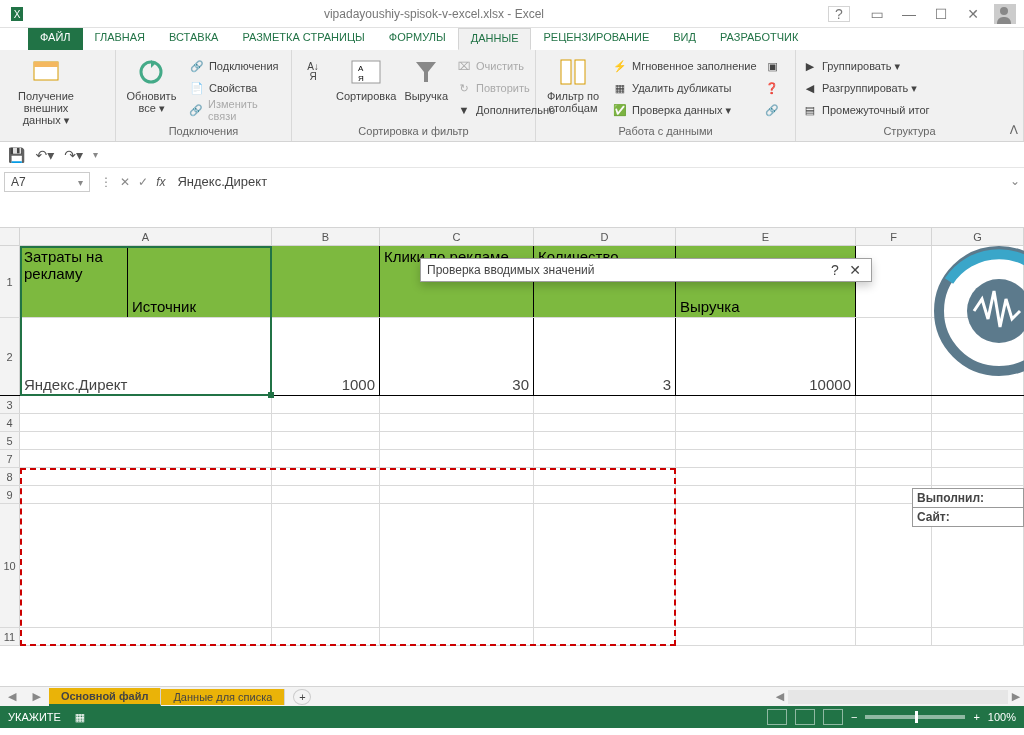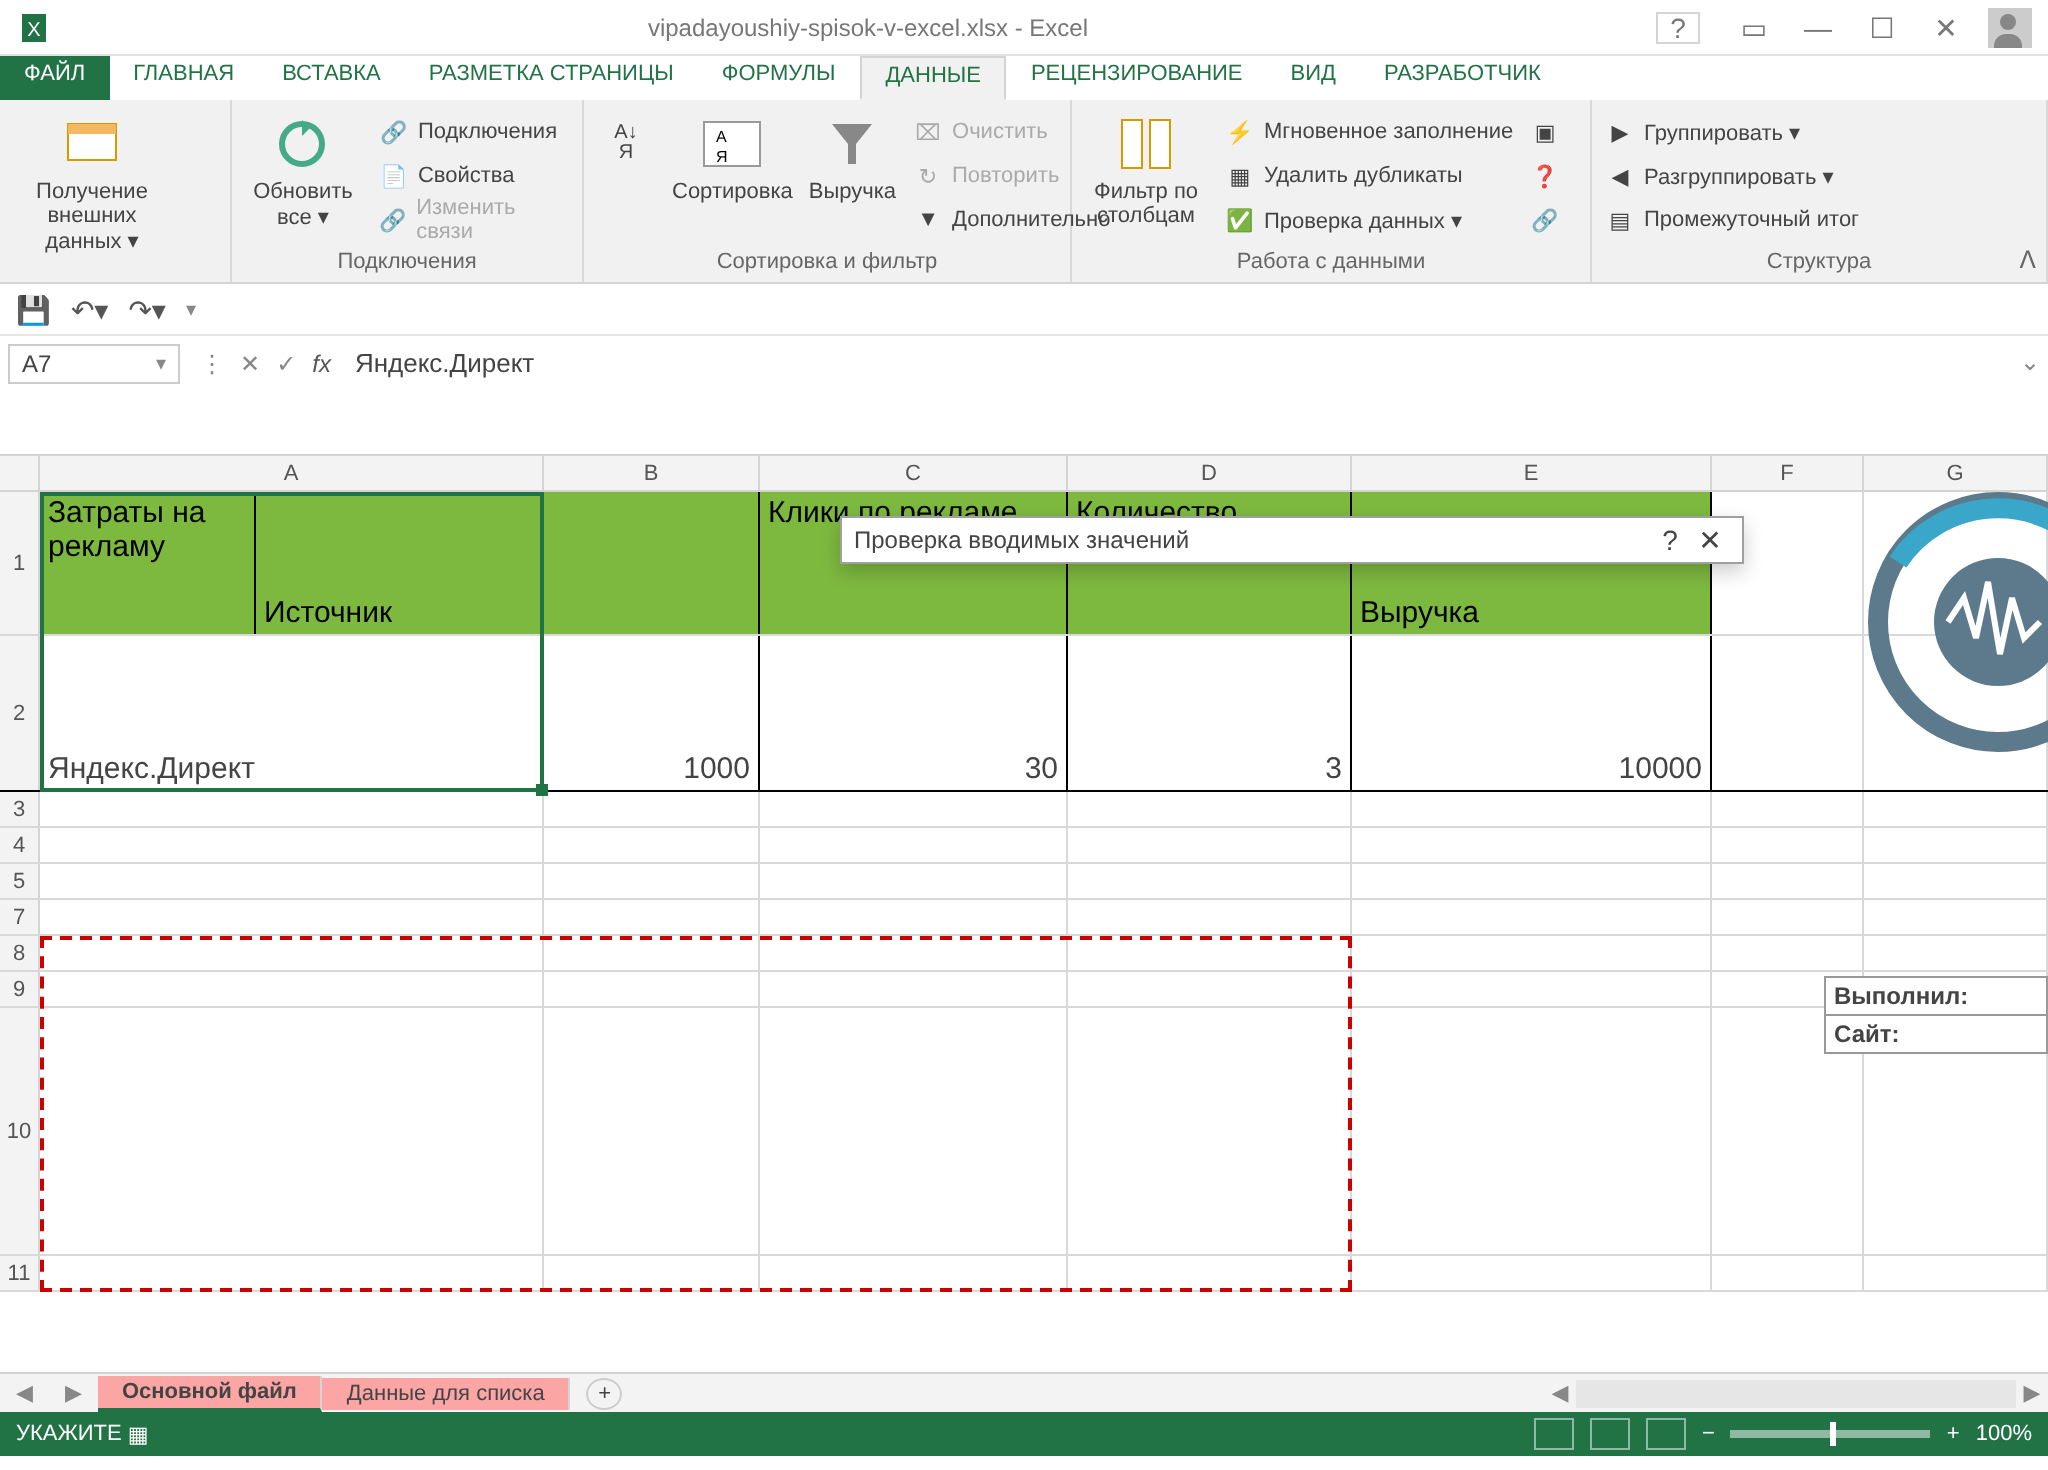--- a/index.html
+++ b/index.html
@@ -10,21 +10,21 @@
 .titlebar .logo { width: 40px; display: flex; justify-content: center; color: #217346; }
 .titlebar .title { flex: 1; text-align: center; color: #777; font-size: 12px; }
 .titlebar .wincontrols { display: flex; align-items: center; gap: 10px; padding-right: 8px; color: #777; }
 .titlebar .wincontrols span { width: 22px; text-align: center; font-size: 14px; }
 .titlebar .help { font-size: 12px; border: 1px solid #d4d4d4; width: 16px; height: 16px; display: inline-flex; align-items: center; justify-content: center; margin-right: 6px; }
 .titlebar .avatar { width: 20px; height: 20px; background: #ccc; display: inline-block; position: relative; }
 .titlebar .avatar::before { content: ""; position: absolute; top: 3px; left: 6px; width: 8px; height: 8px; background: #888; border-radius: 50%; }
 .titlebar .avatar::after { content: ""; position: absolute; bottom: 0; left: 3px; width: 14px; height: 7px; background: #888; border-radius: 6px 6px 0 0; }
 
 
-.tabs { height: 22px; background: #fff; display: flex; align-items: stretch; font-size: 11px; }
+.tabs { height: 22px; background: #fff; display: flex; align-items: stretch; font-size: 11px; padding-left: 28px; }
 .tabs .tab { padding: 3px 12px; color: #217346; cursor: pointer; }
 .tabs .tab.file { background: #217346; color: #fff; }
 .tabs .tab.active { border: 1px solid #d4d4d4; border-bottom-color: #f1f1f1; background: #f1f1f1; }
 
 
 .ribbon { height: 92px; background: #f1f1f1; border-bottom: 1px solid #d4d4d4; display: flex; font-size: 11px; color: #444; position: relative; }
 .group { border-right: 1px solid #d9d9d9; padding: 2px 6px; display: flex; flex-direction: column; }
 .group .body { flex: 1; display: flex; align-items: flex-start; gap: 8px; }
 .group .label { text-align: center; font-size: 11px; color: #666; padding-bottom: 2px; }
 .bigbtn { display: flex; flex-direction: column; align-items: center; width: 62px; text-align: center; gap: 2px; padding-top: 4px; }
@@ -71,29 +71,29 @@
 .dialog .dtitle { display: flex; align-items: center; padding: 2px 6px; font-size: 12px; height: 22px; }
 .dialog .dtitle .spacer { flex: 1; }
 .dialog .dtitle .dbtn { width: 20px; text-align: center; color: #444; font-size: 14px; }
 .dialog .dinputrow { display: flex; border: 2px solid #c00; margin: 2px; }
 .dialog .dinput { flex: 1; padding: 2px 4px; font-size: 12px; font-family: Consolas, monospace; }
 .dialog .dref { width: 22px; border-left: 1px solid #ccc; display: flex; align-items: center; justify-content: center; }
 
 
 .sheettabs { height: 20px; border-top: 1px solid #d4d4d4; display: flex; align-items: center; font-size: 11px; background: #f3f3f3; }
 .sheettabs .nav { padding: 0 8px; color: #888; }
-.sheettabs .stab { padding: 2px 12px; border-right: 1px solid #d4d4d4; background: #fca5a5; }
+.sheettabs .stab { padding: 2px 12px; border-right: 1px solid #d4d4d4; background: #eab308; }
 .sheettabs .stab.active { border-bottom: 2px solid #217346; font-weight: bold; }
 .sheettabs .addtab { width: 18px; height: 16px; border: 1px solid #ccc; border-radius: 50%; margin-left: 8px; display: flex; align-items: center; justify-content: center; }
 .sheettabs .hscroll { margin-left: auto; display: flex; align-items: center; }
 .sheettabs .hscroll .track { width: 220px; height: 14px; background: #e6e6e6; display: flex; align-items: center; }
 .sheettabs .hscroll .arrow { width: 16px; text-align: center; color: #888; }
 
 
-.status { height: 22px; background: #217346; color: #fff; display: flex; align-items: center; font-size: 11px; padding: 0 8px; gap: 3px; }
+.status { height: 22px; background: #217346; color: #fff; display: flex; align-items: center; font-size: 11px; padding: 0 8px; gap: 14px; }
 .status .right { margin-left: auto; display: flex; align-items: center; gap: 8px; }
 .status .viewbtn { width: 20px; height: 16px; border: 1px solid rgba(255,255,255,.5); }
 .status .zoomtrack { width: 100px; height: 4px; background: rgba(255,255,255,.5); position: relative; }
 .status .zoomtrack::after { content: ""; position: absolute; left: 50%; top: -4px; width: 3px; height: 12px; background: #fff; }
 
 
 .biglogo { position: absolute; right: -40px; top: 18px; width: 130px; height: 130px; }
 
 svg { display: block; }
 </style>

